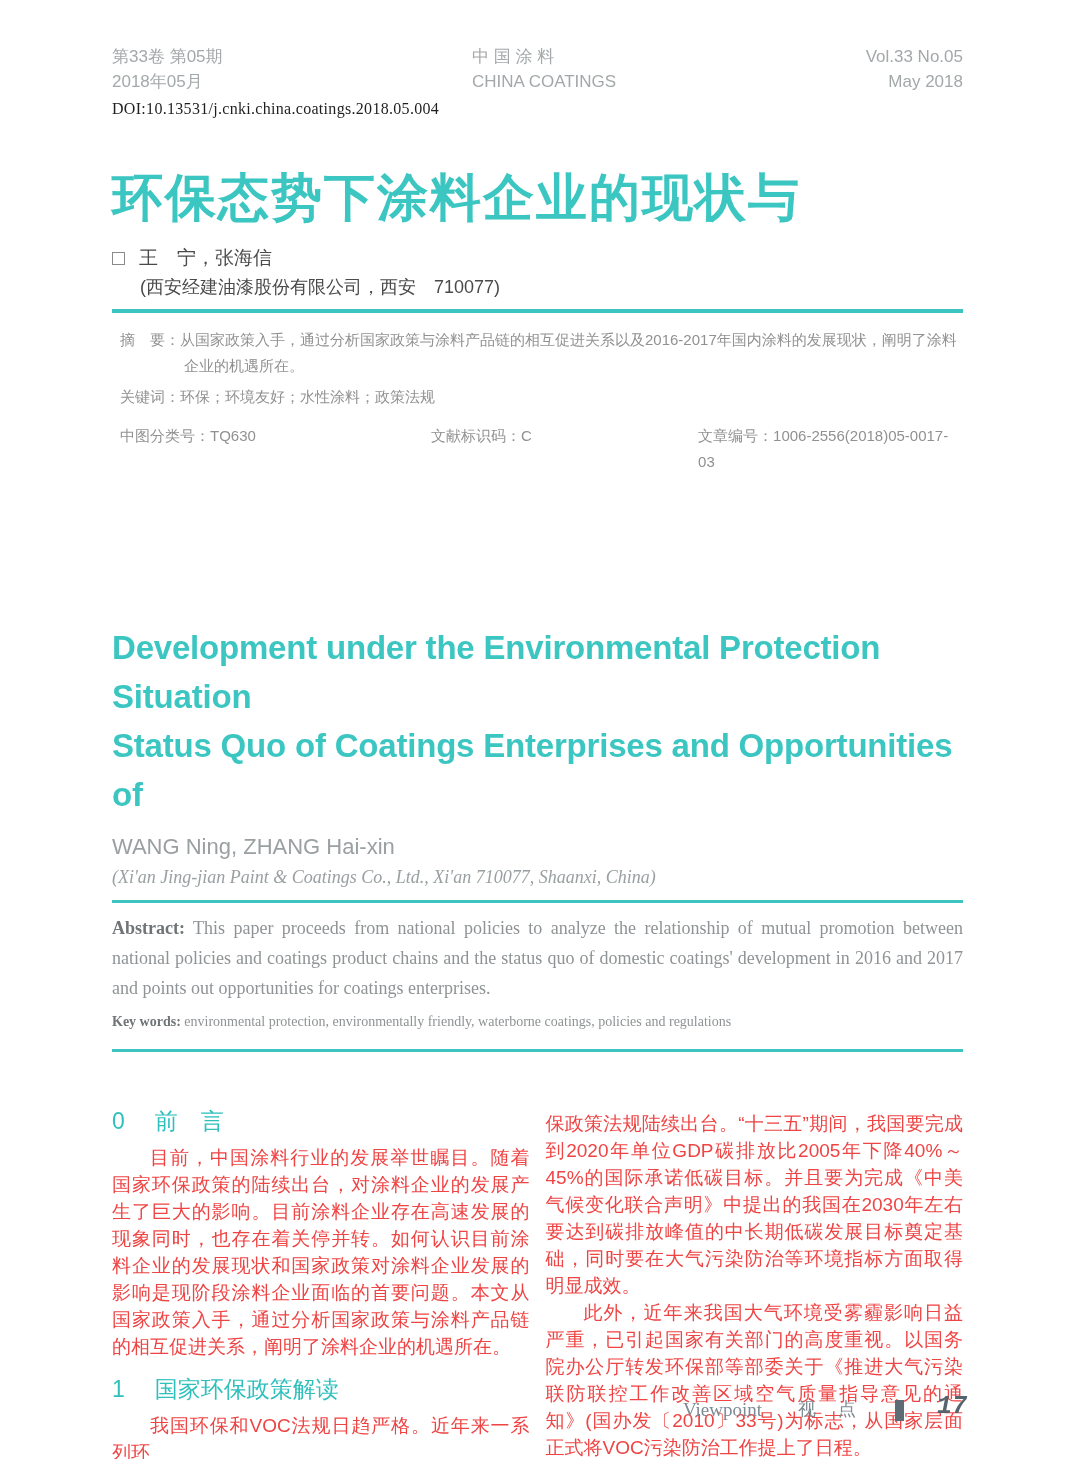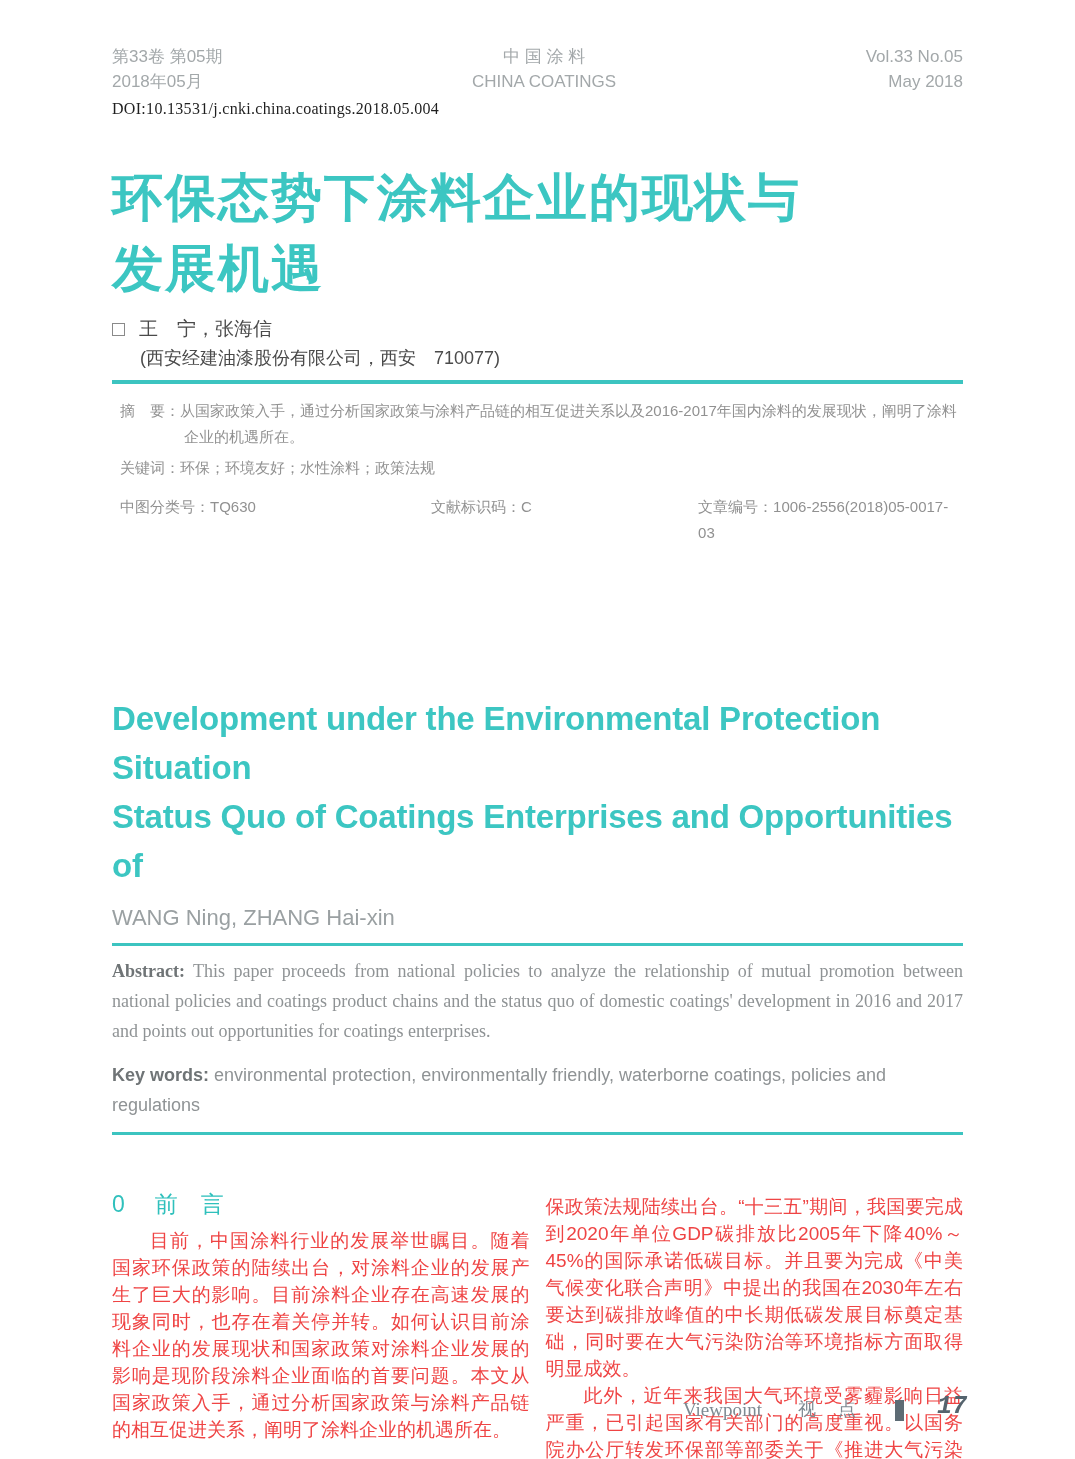--- a/index.html
+++ b/index.html
@@ -5,21 +5,21 @@
   * { margin:0; padding:0; box-sizing:border-box; }
   html,body { background:#ffffff; }
   .page {
     width:1075px; height:1459px; margin:0 auto; background:#fff;
     padding:44px 112px 0 112px; position:relative; overflow:hidden;
     font-family:"Liberation Sans", sans-serif; color:#333;
   }
   
   .jheader { display:flex; justify-content:space-between; color:#a3a8aa;
     font-size:17px; line-height:25px; }
-  .jheader .col-c { text-align:center; }
+  .jheader .col-c { }
   .jheader .col-r { text-align:right; }
   .doi { margin-top:6px; font-family:"Liberation Serif", serif; font-size:16px;
     color:#1f1f1f; letter-spacing:0.3px; }
   
   .title-cn { margin-top:44px; color:#3cc6c2; font-weight:900;
     font-size:51px; line-height:71px; letter-spacing:2px; }
   .authors-cn { margin-top:12px; font-size:19px; color:#4a4a4a;
     display:flex; align-items:center; }
   .sq-bullet { width:13px; height:13px; border:1.5px solid #8a8a8a;
     display:inline-block; margin-right:14px; }
@@ -37,21 +37,21 @@
   .spacer-mid { height:148px; }
   .title-en { color:#3cc6c2; font-weight:800; font-size:33px; line-height:49px;
     letter-spacing:-0.2px; }
   .authors-en { margin-top:15px; font-size:22px; color:#9aa0a2; }
   .affil-en { margin-top:7px; font-family:"Liberation Serif", serif;
     font-style:italic; font-size:18px; color:#9aa0a2; }
   .rule-teal-thin { height:3px; background:#3cc4c0; border:0; margin-top:12px; }
   .abs-en { margin-top:10px; font-family:"Liberation Serif", serif; font-size:18px;
     line-height:30px; color:#8f9395; text-align:justify; }
   .abs-en b, .kw-en b { color:#6f7476; }
-  .kw-en { margin-top:14px; font-family:Liberation Sans, sans-serif; font-size:18px;
+  .kw-en { margin-top:4px; font-family:Liberation Serif, serif; font-size:14px;
     line-height:30px; color:#8f9395; }
   
   .columns { margin-top:54px; display:flex; gap:16px; }
   .colm { width:419px; }
   .sec-h { color:#2fc0bc; font-size:23px; line-height:30px; font-weight:500;
     display:flex; }
   .sec-h .num { margin-right:30px; }
   .sec-h + p { margin-top:8px; }
   .body-p { font-size:19px; line-height:27px; color:#ef4444; text-align:justify; }
   .indent { text-indent:2em; }
@@ -82,21 +82,20 @@
     </div>
     <div class="col-r">
       <div>Vol.33  No.05</div>
       <div>May 2018</div>
     </div>
   </div>
   <div class="doi">DOI:10.13531/j.cnki.china.coatings.2018.05.004</div>
 
   <h1 class="title-cn">
     <div>环保态势下涂料企业的现状与</div>
-    <div>发展机遇</div>
   </h1>
 
   <div class="authors-cn">
     <span class="sq-bullet"></span>
     <span>王　宁，张海信</span>
   </div>
   <div class="affil-cn">(西安经建油漆股份有限公司，西安　710077)</div>
 
   <hr class="rule-teal">
 
@@ -114,20 +113,21 @@
     </div>
   </div>
 
   <div class="spacer-mid"></div>
 
   <h2 class="title-en">
     <div>Development under the Environmental Protection Situation</div>
     <div>Status Quo of Coatings Enterprises and Opportunities of</div>
   </h2>
   <div class="authors-en">WANG Ning, ZHANG Hai-xin</div>
+  <div class="affil-en">(Xi'an Jing-jian Paint &amp; Coatings Co., Ltd., Xi'an 710077, Shaanxi, China)</div>
 
   <hr class="rule-teal-thin">
 
   <div class="abs-en">
     <b>Abstract:</b><span> This paper proceeds from national policies to analyze the relationship of mutual promotion between national policies and coatings product chains and the status quo of domestic coatings' development in 2016 and 2017 and points out opportunities for coatings enterprises.</span>
   </div>
   <div class="kw-en">
     <b>Key words:</b><span> environmental protection, environmentally friendly, waterborne coatings, policies and regulations</span>
   </div>
 

